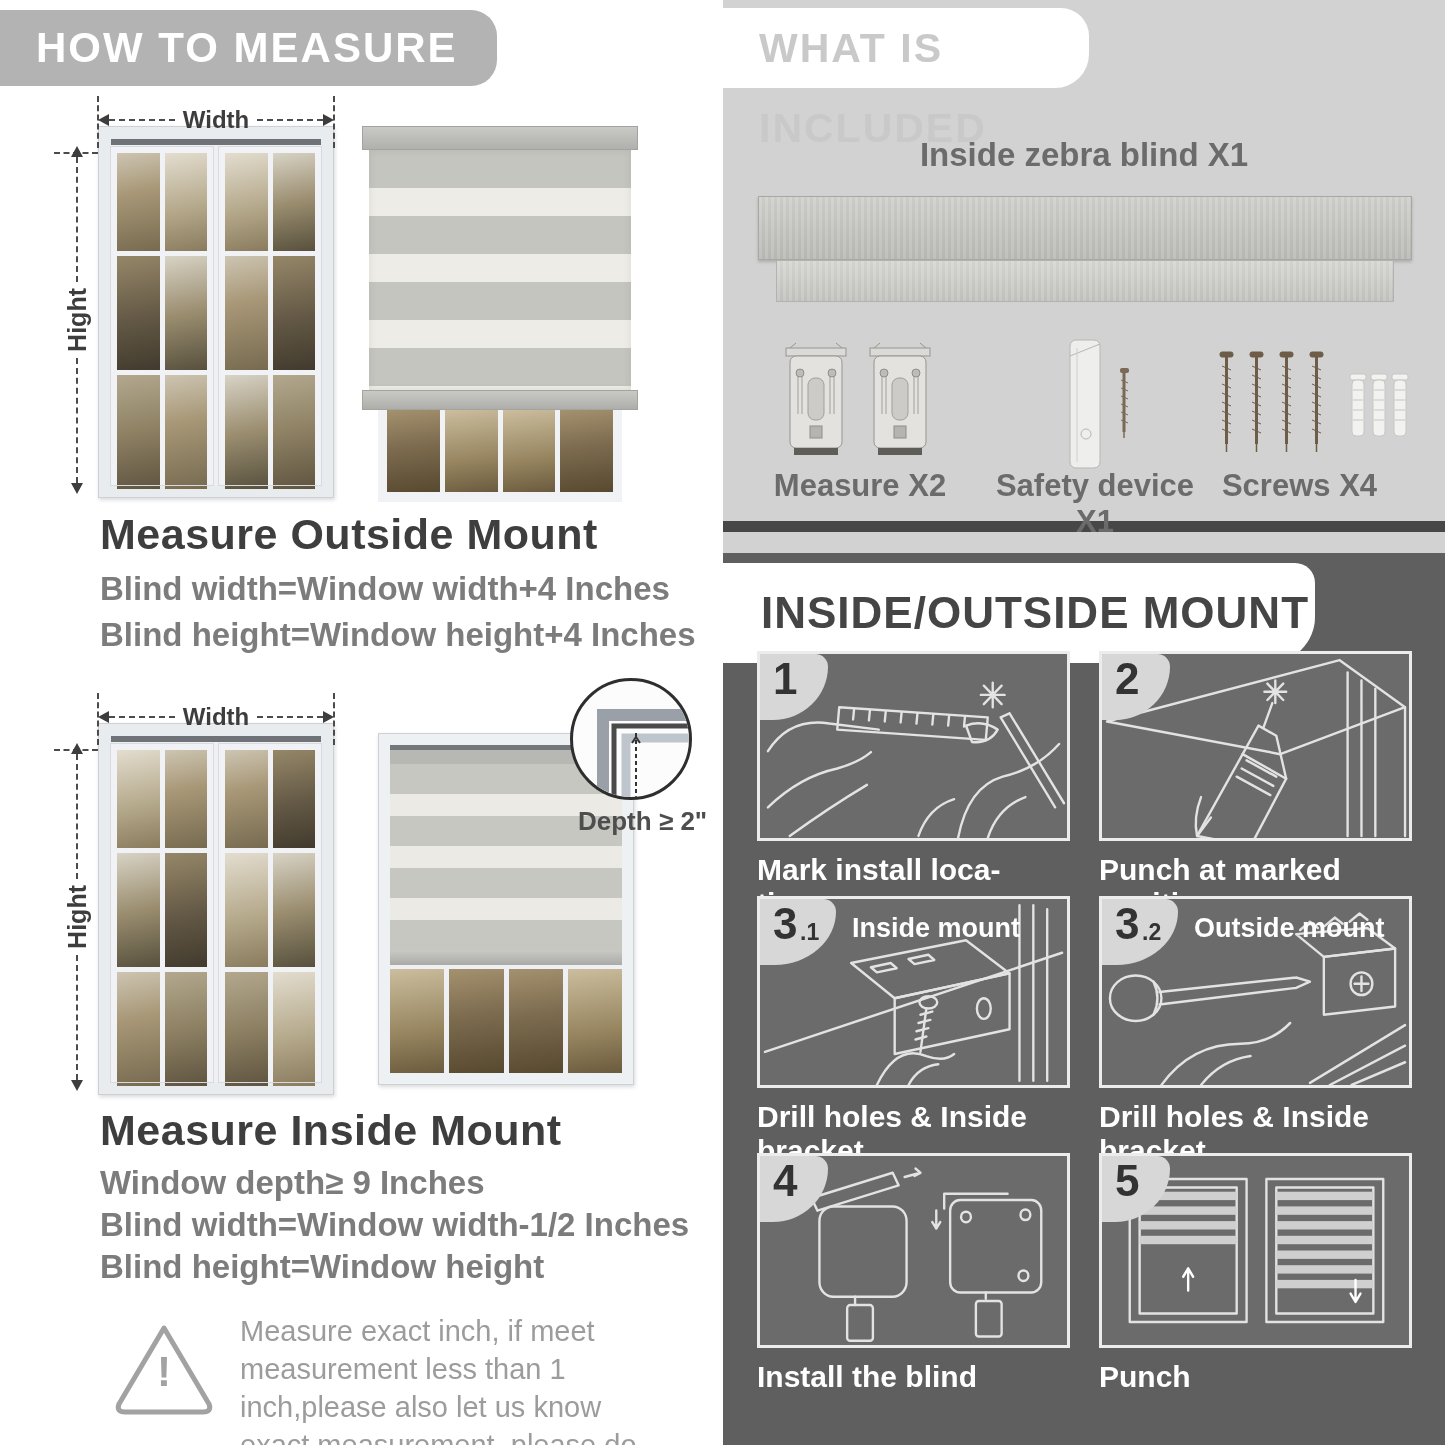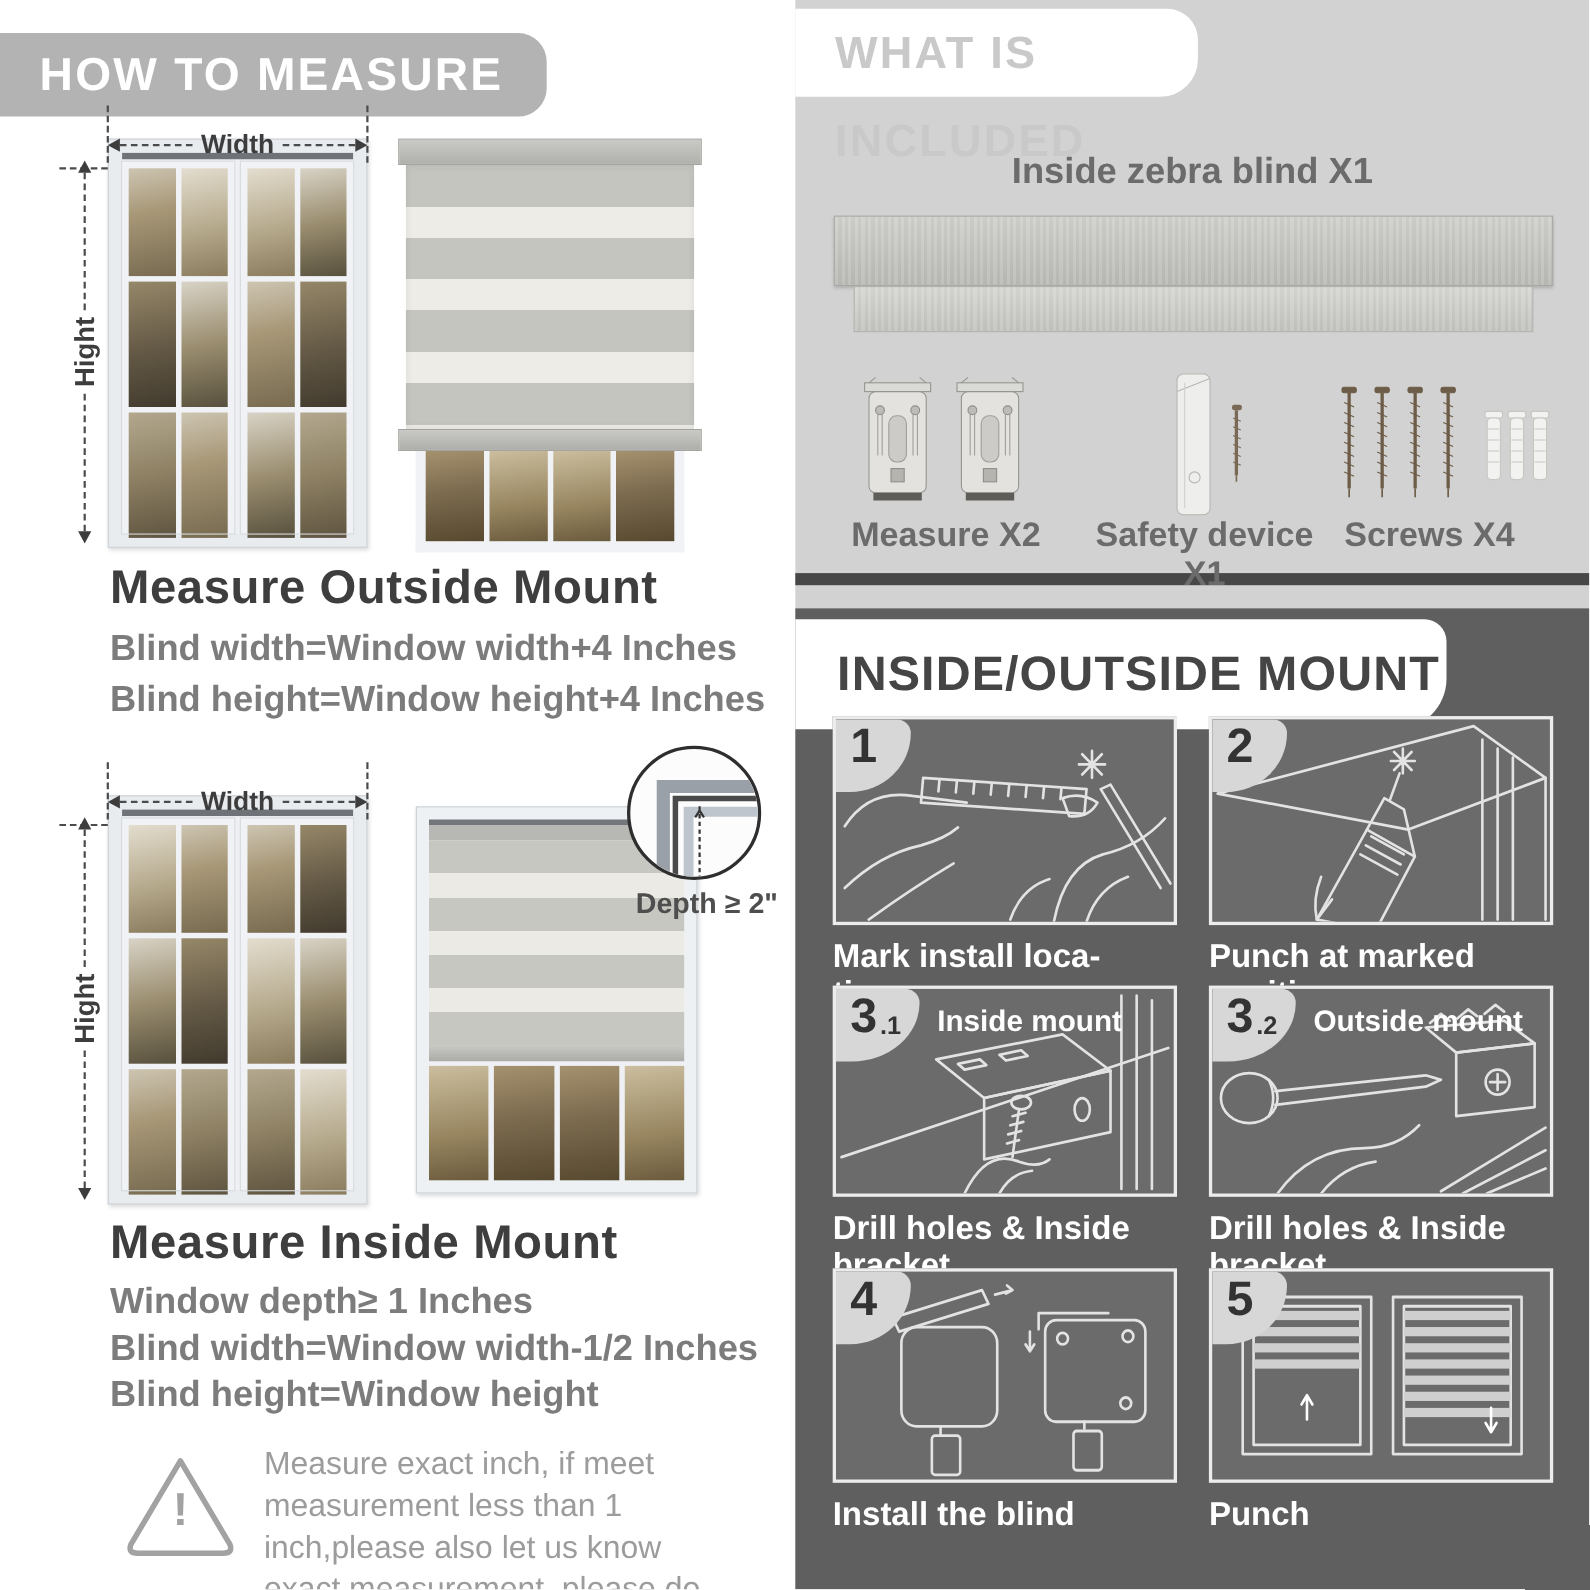--- a/index.html
+++ b/index.html
@@ -3,21 +3,21 @@
 <meta charset="utf-8">
 <style>
   html,body{margin:0;padding:0;background:#ffffff;}
   .canvas{position:relative;width:1445px;height:1445px;background:#ffffff;overflow:hidden;
           font-family:"Liberation Sans",sans-serif;}
   .abs{position:absolute;}
 
   
   .banner-howto{left:0;top:10px;width:497px;height:76px;background:#b3b3b3;
     border-radius:0 26px 26px 0;color:#ffffff;font-size:42px;font-weight:700;
-    letter-spacing:2px;line-height:76px;padding-left:36px;box-sizing:border-box;margin-top:20px;}
+    letter-spacing:2px;line-height:76px;padding-left:36px;box-sizing:border-box;}
   .banner-included{left:723px;top:8px;width:366px;height:80px;background:#ffffff;
     border-radius:0 28px 34px 0;color:#c9c9c9;font-size:41px;font-weight:700;
     letter-spacing:2px;line-height:80px;padding-left:36px;box-sizing:border-box;}
   .banner-mount{left:723px;top:563px;width:592px;height:100px;background:#ffffff;
     border-radius:0 20px 46px 0;color:#454545;font-size:44px;font-weight:700;
     letter-spacing:1px;line-height:100px;padding-left:38px;box-sizing:border-box;}
 
   
   .right-top{left:723px;top:0;width:722px;height:553px;background:#d2d2d2;}
   .divider{left:723px;top:521px;width:722px;height:11px;background:#474747;}
@@ -36,21 +36,21 @@
 
   
   .title{color:#3e3e3e;font-size:43px;font-weight:700;letter-spacing:.5px;text-align:center;}
   .formula{color:#7c7c7c;font-size:33px;font-weight:700;line-height:45px;}
   .warn-text{color:#9c9c9c;font-size:29px;font-weight:500;line-height:38px;}
   .warn-mark{color:#a2a2a2;font-size:42px;font-weight:700;}
 
   
   .h-arrow{display:flex;align-items:center;}
   .h-arrow .dash{flex:1;height:0;border-top:2px dashed #4b4b4b;}
-  .h-arrow .lab{margin:12px 8px;font-size:24px;font-weight:700;color:#3d3d3d;}
+  .h-arrow .lab{margin:0 8px;font-size:24px;font-weight:700;color:#3d3d3d;}
   .tri-left{width:0;height:0;border-top:6px solid transparent;border-bottom:6px solid transparent;border-right:11px solid #3d3d3d;}
   .tri-right{width:0;height:0;border-top:6px solid transparent;border-bottom:6px solid transparent;border-left:11px solid #3d3d3d;}
   .v-arrow{display:flex;flex-direction:column;align-items:center;width:26px;}
   .v-arrow .dash{flex:1;width:0;border-left:2px dashed #4b4b4b;}
   .v-arrow .lab{margin:6px 0;writing-mode:vertical-rl;transform:rotate(180deg);
     font-size:25px;font-weight:700;color:#3d3d3d;}
   .tri-up{width:0;height:0;border-left:6px solid transparent;border-right:6px solid transparent;border-bottom:11px solid #3d3d3d;}
   .tri-down{width:0;height:0;border-left:6px solid transparent;border-right:6px solid transparent;border-top:11px solid #3d3d3d;}
   .vb{width:0;border-left:2px dashed #4b4b4b;}
   .hb{height:0;border-top:2px dashed #4b4b4b;}
@@ -230,21 +230,21 @@
       <path d="M30,116 L30,34 L116,34" stroke="#9aa0a8" stroke-width="12" fill="none"></path>
       <path d="M41,116 L41,45 L116,45" stroke="#4a4a4a" stroke-width="5" fill="none"></path>
       <path d="M53,116 L53,57 L116,57" stroke="#bfc5cc" stroke-width="9" fill="none"></path>
       <path d="M63,52 L63,116" stroke="#333333" stroke-width="2" stroke-dasharray="4 3" fill="none"></path>
       <path d="M63,56 l-4,6 M63,56 l4,6" stroke="#333333" stroke-width="2" fill="none"></path>
     </svg>
   </div>
   <div class="abs depth-label" style="left:578px;top:806px">Depth ≥ 2"</div>
 
   <div class="abs title" style="left:100px;top:1106px">Measure Inside Mount</div>
-  <div class="abs formula" style="left:100px;top:1160px">Window depth≥ 1 Inches</div>
+  <div class="abs formula" style="left:100px;top:1160px">Window depth≥ 9 Inches</div>
   <div class="abs formula" style="left:100px;top:1202px">Blind width=Window width-1/2 Inches</div>
   <div class="abs formula" style="left:100px;top:1244px">Blind height=Window height</div>
 
   <div class="abs" style="left:112px;top:1320px;width:104px;height:96px">
     <svg width="104" height="96" viewBox="0 0 104 96">
       <path d="M52,8 L97,84 Q100,92 91,92 L13,92 Q4,92 7,84 Z" fill="none" stroke="#a2a2a2" stroke-width="5" stroke-linejoin="round"></path>
     </svg>
     <div class="abs warn-mark" style="left:45px;top:28px">!</div>
   </div>
   <div class="abs warn-text" style="left:240px;top:1312px;width:435px">Measure exact inch, if meet measurement less than 1 inch,please also let us know exact measurement, please do not leave it</div>

